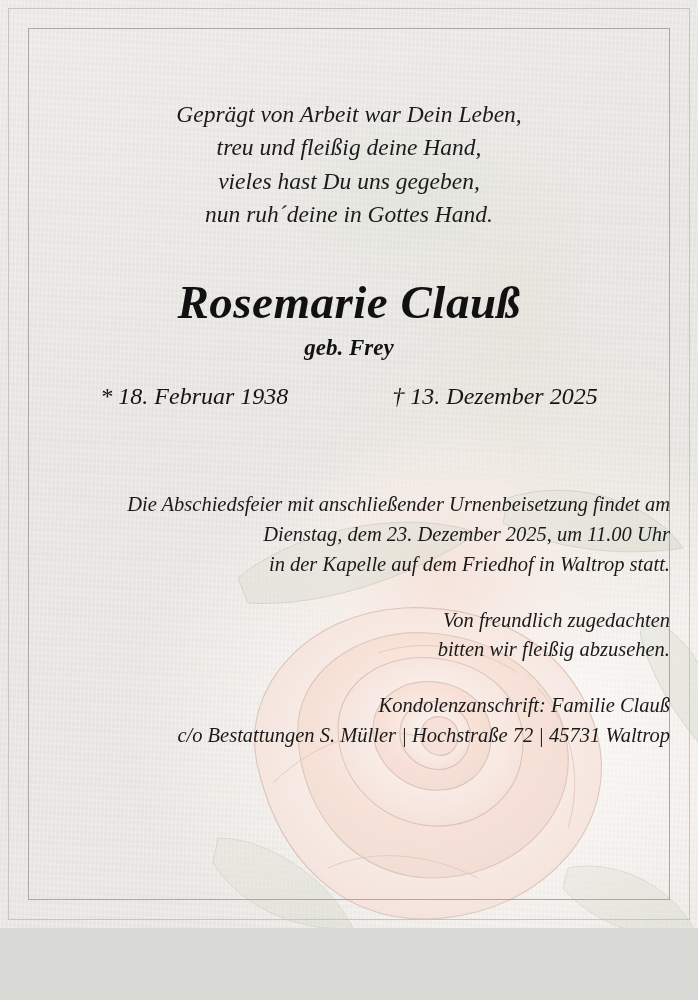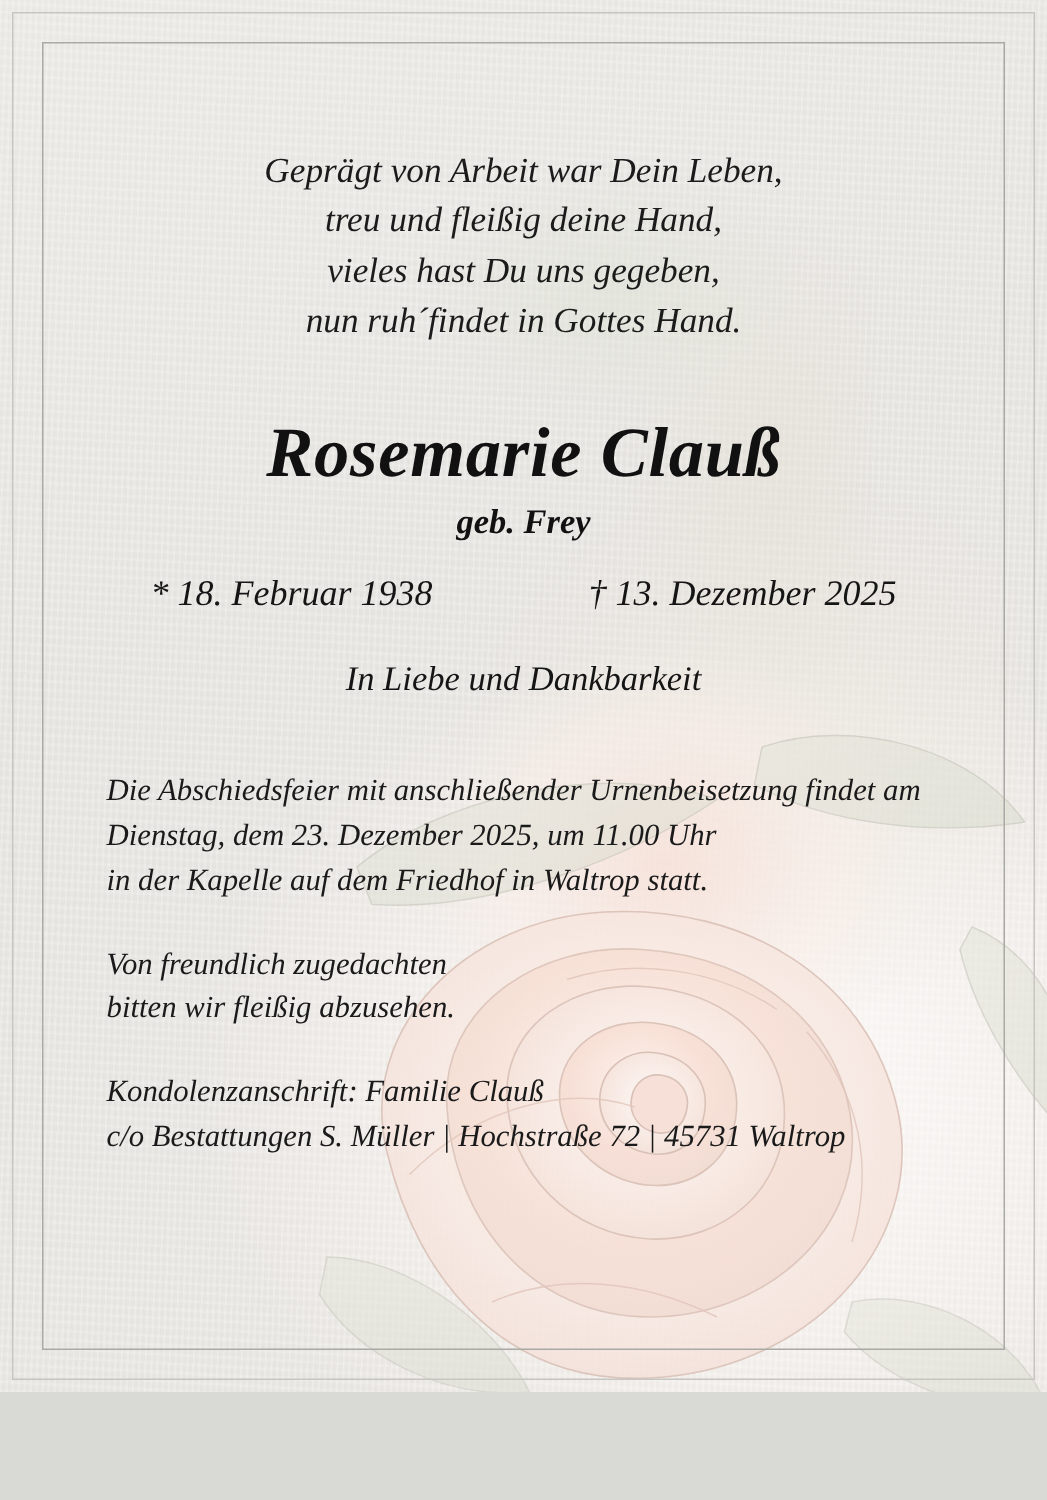--- a/index.html
+++ b/index.html
@@ -154,26 +154,27 @@
   .family {
     margin-top: 28px;
     text-align: center;
     font-size: 27px;
     font-weight: bold;
     font-style: italic;
     color: #111;
   }
 
   .details {
-    margin-top: 47px;
+    margin-top: 80px;
     margin-left: 43px;
     font-size: 20.5px;
     font-style: italic;
     line-height: 1.45;
     color: #1a1a1a;
+    text-align: right;
   }
   .details .block {
     margin-bottom: 26px;
   }
   .details .block:last-child {
     margin-bottom: 0;
   }
   .details div {
     white-space: nowrap;
   }
@@ -235,32 +236,31 @@
 
   <div class="frame-outer"></div>
   <div class="frame"></div>
 
   <div class="content">
 
     <div class="poem">
       <div>Geprägt von Arbeit war Dein Leben,</div>
       <div>treu und fleißig deine Hand,</div>
       <div>vieles hast Du uns gegeben,</div>
-      <div>nun ruh´findet in Gottes Hand.</div>
+      <div>nun ruh´deine in Gottes Hand.</div>
     </div>
 
     <div class="name">Rosemarie Clauß</div>
     <div class="maiden">geb. Frey</div>
 
     <div class="dates">
       <span>* 18. Februar 1938</span>
       <span>† 13. Dezember 2025</span>
     </div>
 
-    <div class="tribute">In Liebe und Dankbarkeit</div>
 
     <div class="details">
       <div class="block">
         <div>Die Abschiedsfeier mit anschließender Urnenbeisetzung findet am</div>
         <div>Dienstag, dem 23. Dezember 2025, um 11.00 Uhr</div>
         <div>in der Kapelle auf dem Friedhof in Waltrop statt.</div>
       </div>
       <div class="block">
         <div>Von freundlich zugedachten</div>
         <div>bitten wir fleißig abzusehen.</div>

